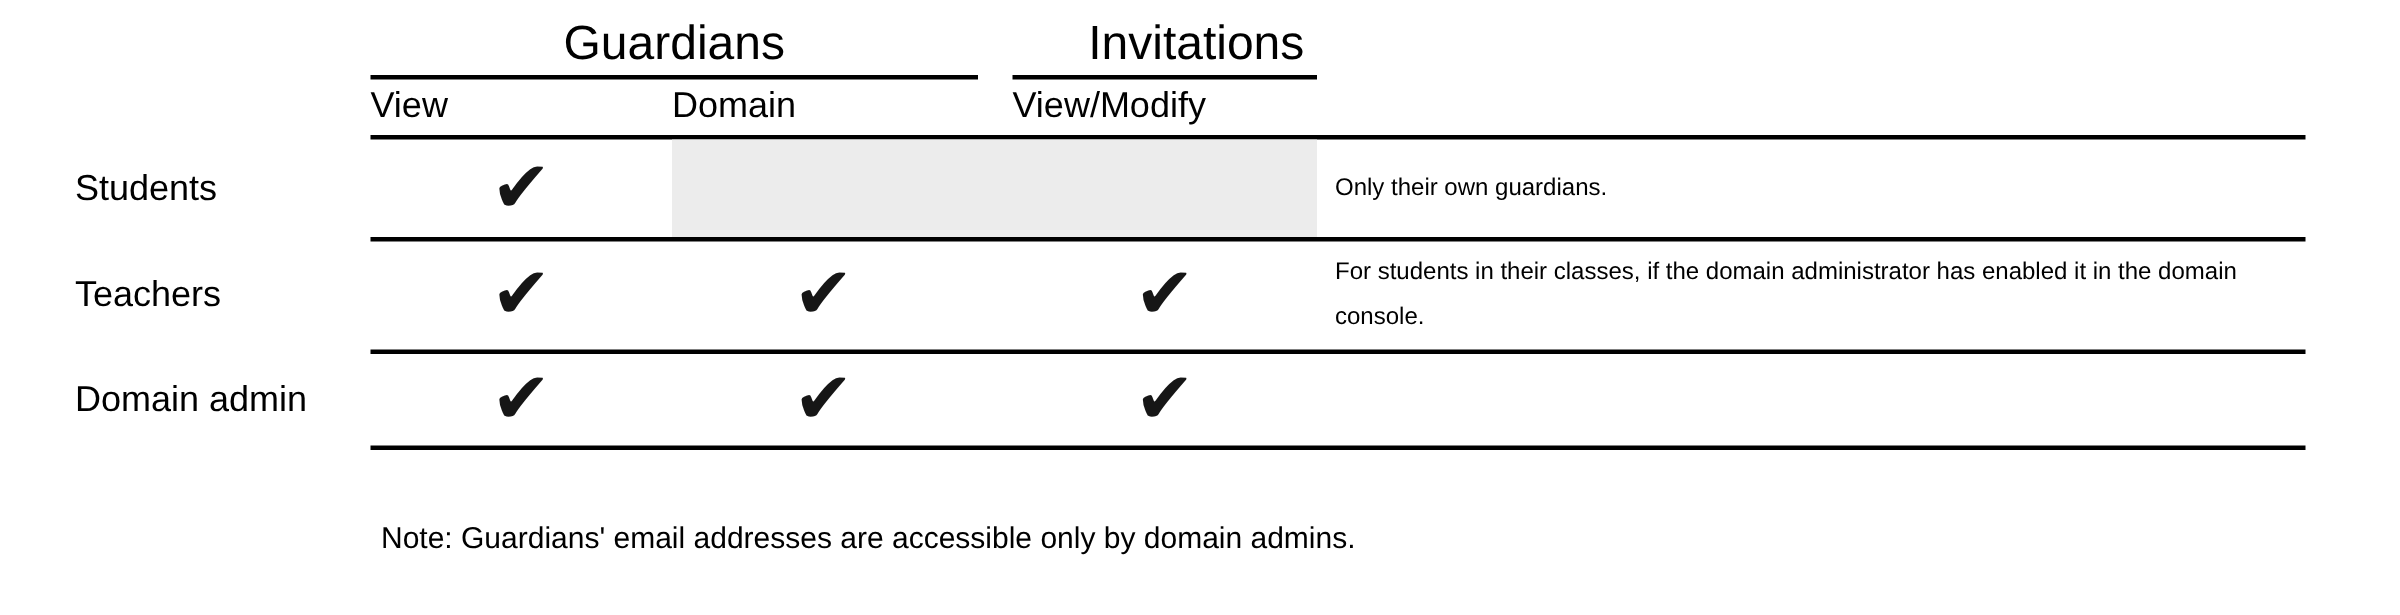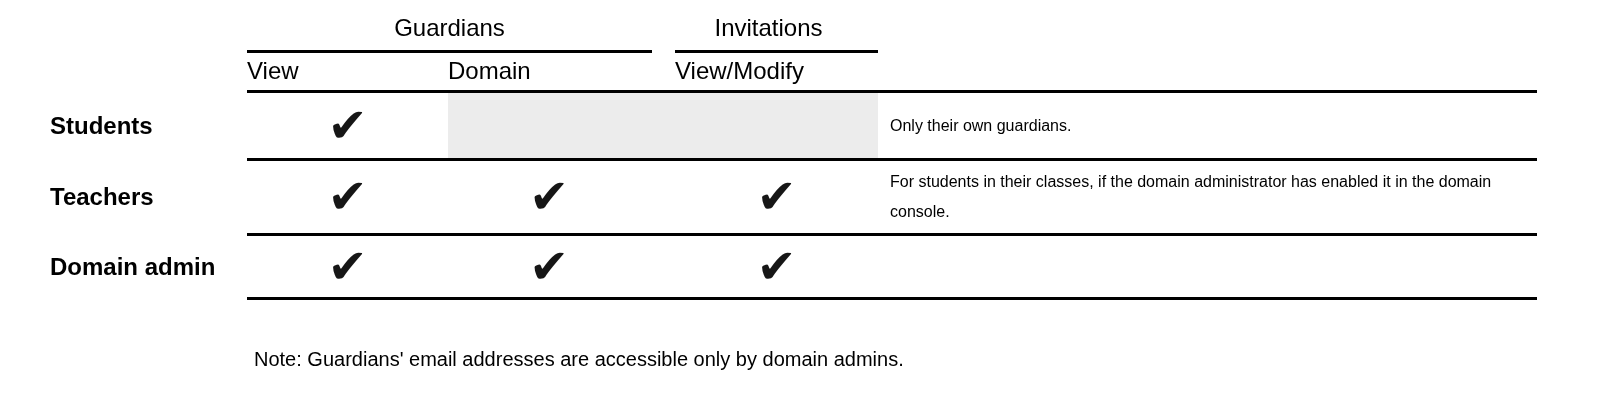--- a/index.html
+++ b/index.html
@@ -25,21 +25,20 @@
   
   .row-label{
     position:absolute;
     left:50px;
     width:190px;
     display:flex;
     align-items:center;
     font-size:24px;
     line-height:28px;
     white-space:nowrap;
-    font-weight:bold;
   }
   .row-label.r1{top:93px;height:65px;}
   .row-label.r2{top:161px;height:72px;}
   .row-label.r3{top:236px;height:61px;}
 
   
   .table{
     position:absolute;
     left:247px;
     top:0;
@@ -57,26 +56,26 @@
   .rule.r-top{top:90px;}
   .rule.r-1{top:158px;}
   .rule.r-2{top:233px;}
   .rule.r-3{top:297px;}
 
   .group-label{
     position:absolute;
     top:13px;
     height:30px;
     text-align:center;
-    font-size:24px;
+    font-size:32px;
     line-height:30px;
     white-space:nowrap;
   }
   .group-label.g1{left:0;width:405px;}
-  .group-label.g2{left:420px;width:203px;}
+  .group-label.g2{left:449px;width:203px;}
 
   .sub-label{
     position:absolute;
     top:56px;
     height:30px;
     text-align:left;
     font-size:24px;
     line-height:30px;
     white-space:nowrap;
   }

